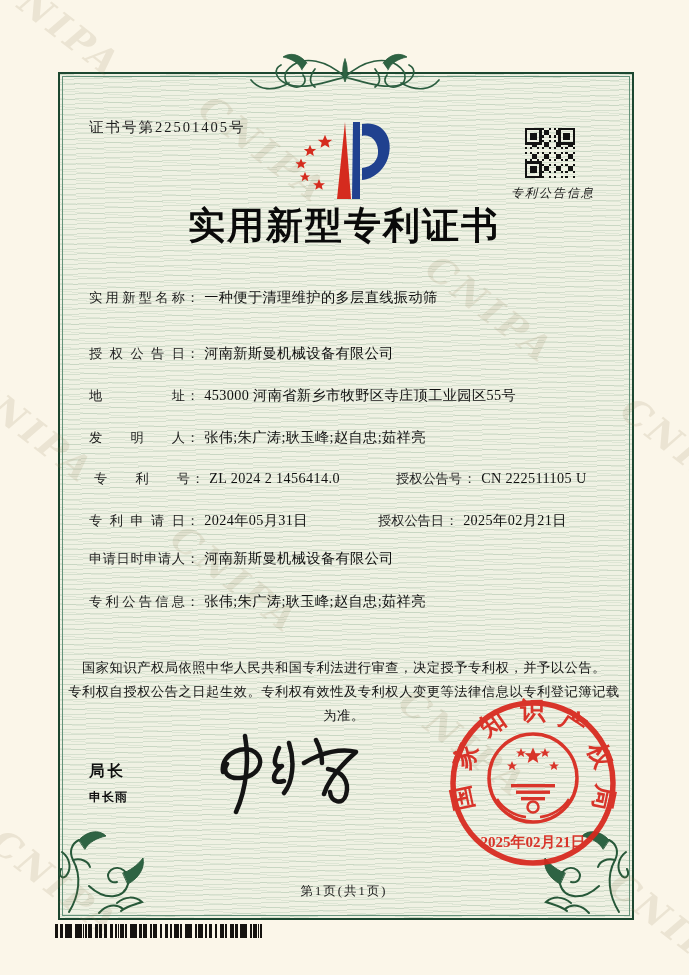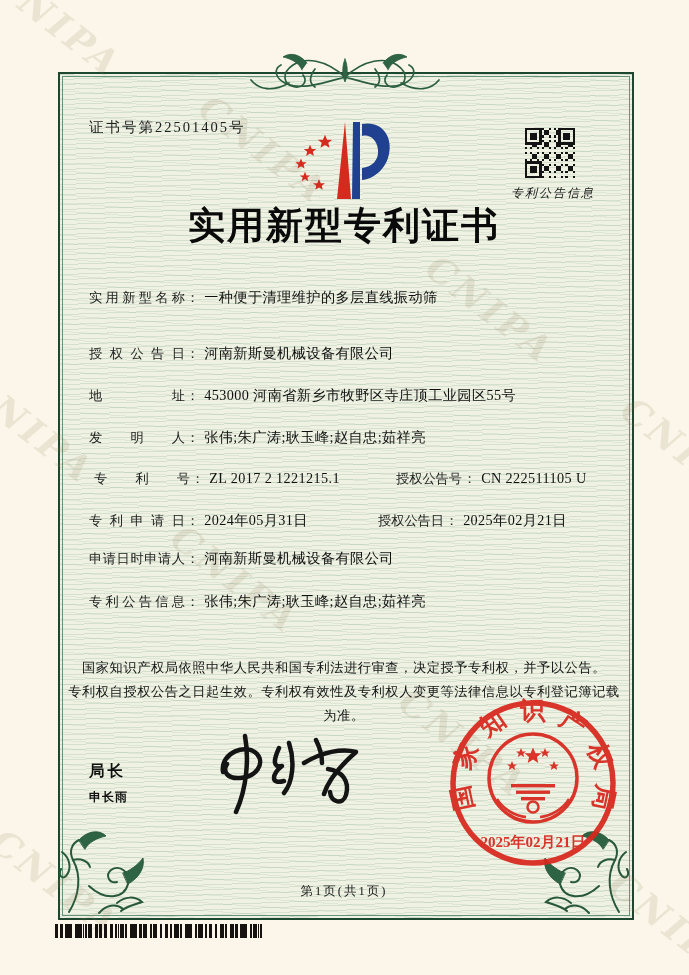--- a/index.html
+++ b/index.html
@@ -607,21 +607,21 @@
 
     <div class="row" style="left:89px;top:428px">
       <span class="lbl">发明人</span>
       <span class="colon">：</span>
       <span class="val">张伟;朱广涛;耿玉峰;赵自忠;茹祥亮</span>
     </div>
 
     <div class="row" style="left:94px;top:470px">
       <span class="lbl">专利号</span>
       <span class="colon">：</span>
-      <span class="val">ZL 2017 2 1221215.1</span>
+      <span class="val">ZL 2024 2 1456414.0</span>
     </div>
     <div class="row" style="left:396px;top:470px">
       <span class="lbl2">授权公告号</span>
       <span class="colon">：</span>
       <span class="val">CN 222511105 U</span>
     </div>
 
     <div class="row" style="left:89px;top:511px">
       <span class="lbl">专利申请日</span>
       <span class="colon">：</span>

